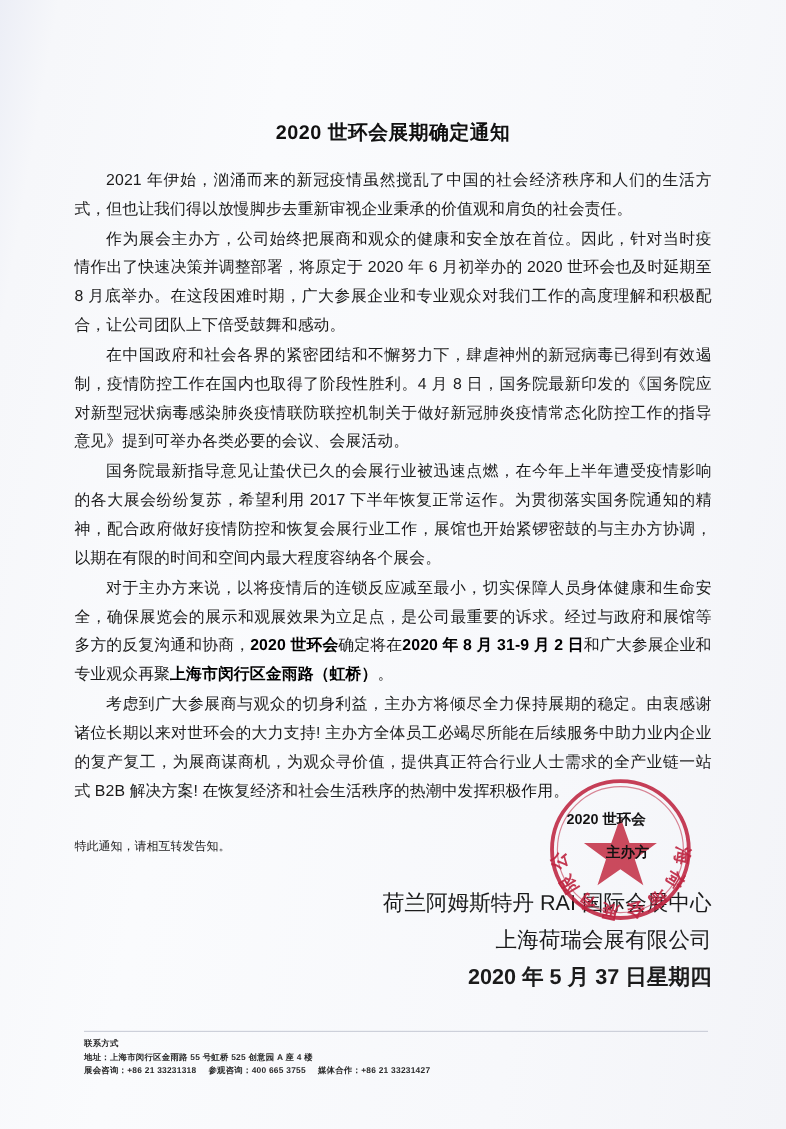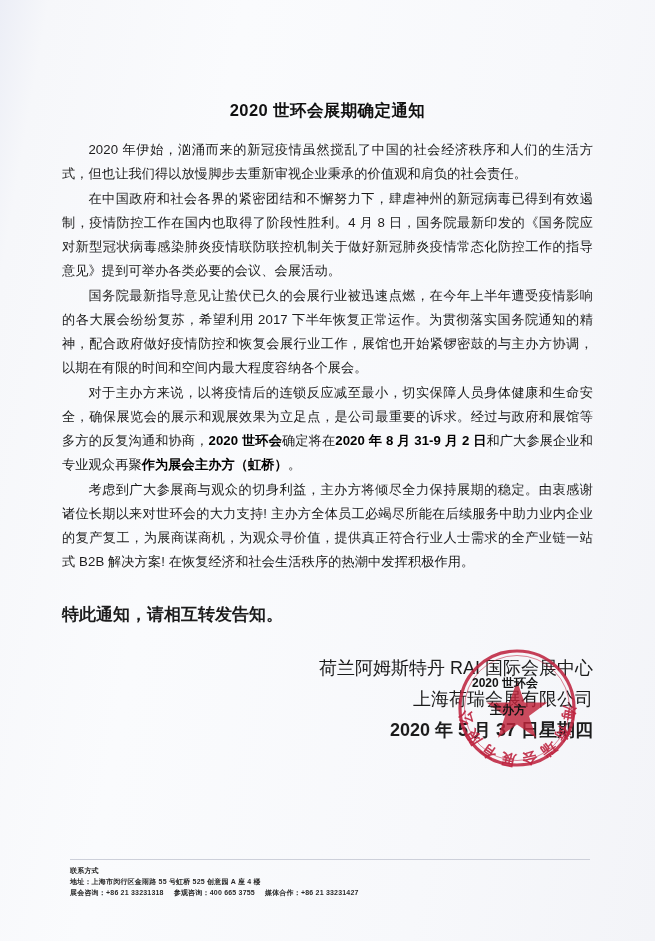--- a/index.html
+++ b/index.html
@@ -50,24 +50,23 @@
     letter-spacing: 0.1px;
   }
   p.para b {
     font-weight: bold;
     color: #000;
   }
   .closing {
     margin-top: 26px;
   }
   .closing div {
-    font-size: 17px;
+    font-size: 10px;
     line-height: 1.8;
     color: #1b1b1b;
-    font-weight: bold;
   }
   .sign-block {
     margin-top: 22px;
     text-align: right;
     position: relative;
     z-index: 1;
   }
   .sign-block div {
     font-size: 18px;
     line-height: 1.72;
@@ -100,21 +99,21 @@
     position: absolute;
     left: 18px;
     top: 30px;
     font-size: 12px;
     font-weight: bold;
     color: #121212;
     white-space: nowrap;
   }
   .seal-line2 {
     position: absolute;
-    left: 36px;
+    left: 51px;
     top: 57px;
     font-size: 12px;
     font-weight: bold;
     color: #121212;
     white-space: nowrap;
   }
 
   
   .footer {
     position: absolute;
@@ -146,24 +145,25 @@
 </style>
 </head>
 <body>
 
 <div class="page">
 
   <div class="doc-title">2020 世环会展期确定通知</div>
 
 
   <div class="body-block">
-    <p class="para">2020 年伊始，汹涌而来的新冠疫情虽然搅乱了中国的社会经济秩序和人们的生活方式，但也让我们得以放慢脚步去重新审视企业秉承的价值观和肩负的社会责任。</p>
+    <p class="para">2021 年伊始，汹涌而来的新冠疫情虽然搅乱了中国的社会经济秩序和人们的生活方式，但也让我们得以放慢脚步去重新审视企业秉承的价值观和肩负的社会责任。</p>
+    <p class="para">作为展会主办方，公司始终把展商和观众的健康和安全放在首位。因此，针对当时疫情作出了快速决策并调整部署，将原定于 2020 年 6 月初举办的 2020 世环会也及时延期至 8 月底举办。在这段困难时期，广大参展企业和专业观众对我们工作的高度理解和积极配合，让公司团队上下倍受鼓舞和感动。</p>
     <p class="para">在中国政府和社会各界的紧密团结和不懈努力下，肆虐神州的新冠病毒已得到有效遏制，疫情防控工作在国内也取得了阶段性胜利。4 月 8 日，国务院最新印发的《国务院应对新型冠状病毒感染肺炎疫情联防联控机制关于做好新冠肺炎疫情常态化防控工作的指导意见》提到可举办各类必要的会议、会展活动。</p>
     <p class="para">国务院最新指导意见让蛰伏已久的会展行业被迅速点燃，在今年上半年遭受疫情影响的各大展会纷纷复苏，希望利用 2017 下半年恢复正常运作。为贯彻落实国务院通知的精神，配合政府做好疫情防控和恢复会展行业工作，展馆也开始紧锣密鼓的与主办方协调，以期在有限的时间和空间内最大程度容纳各个展会。</p>
-    <p class="para"><span>对于主办方来说，以将疫情后的连锁反应减至最小，切实保障人员身体健康和生命安全，确保展览会的展示和观展效果为立足点，是公司最重要的诉求。经过与政府和展馆等多方的反复沟通和协商，</span><b>2020 世环会</b><span>确定将在</span><b>2020 年 8 月 31-9 月 2 日</b><span>和广大参展企业和专业观众再聚</span><b>作为展会主办方（虹桥）</b><span>。</span></p>
+    <p class="para"><span>对于主办方来说，以将疫情后的连锁反应减至最小，切实保障人员身体健康和生命安全，确保展览会的展示和观展效果为立足点，是公司最重要的诉求。经过与政府和展馆等多方的反复沟通和协商，</span><b>2020 世环会</b><span>确定将在</span><b>2020 年 8 月 31-9 月 2 日</b><span>和广大参展企业和专业观众再聚</span><b>上海市闵行区金雨路（虹桥）</b><span>。</span></p>
     <p class="para">考虑到广大参展商与观众的切身利益，主办方将倾尽全力保持展期的稳定。由衷感谢诸位长期以来对世环会的大力支持! 主办方全体员工必竭尽所能在后续服务中助力业内企业的复产复工，为展商谋商机，为观众寻价值，提供真正符合行业人士需求的全产业链一站式 B2B 解决方案! 在恢复经济和社会生活秩序的热潮中发挥积极作用。</p>
   </div>
 
   <div class="closing">
     <div>特此通知，请相互转发告知。</div>
   </div>
 
   <div class="sign-block">
     <div>荷兰阿姆斯特丹 RAI 国际会展中心</div>
     <div>上海荷瑞会展有限公司</div>

